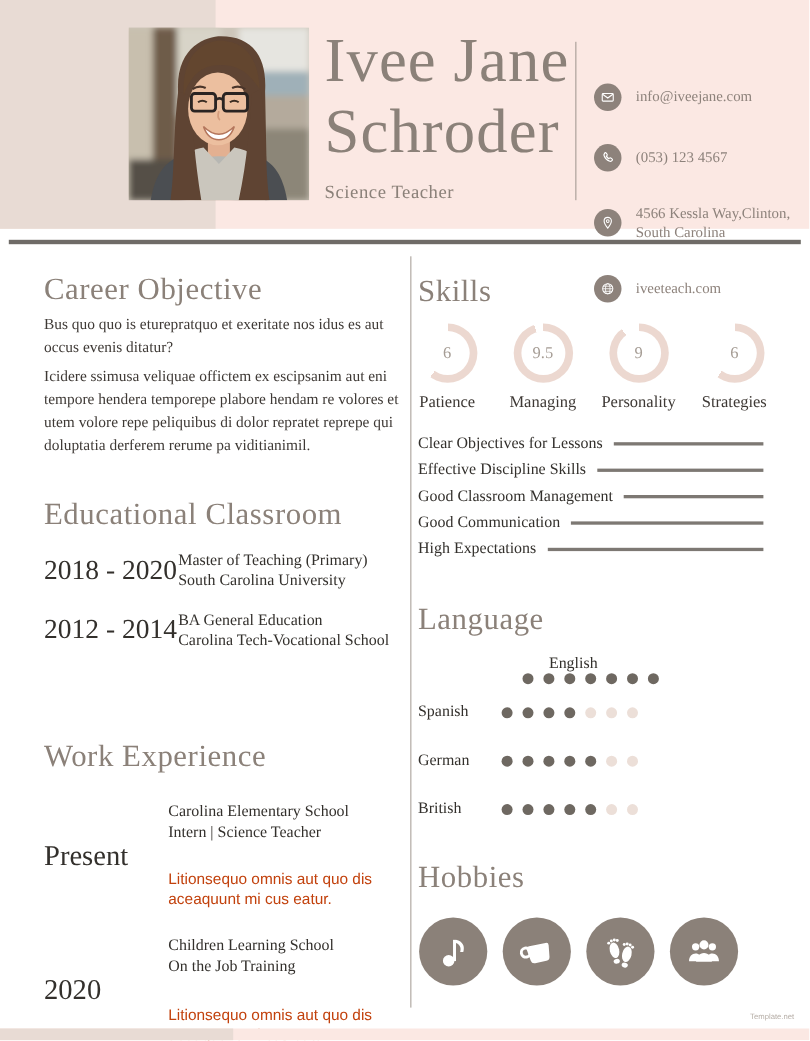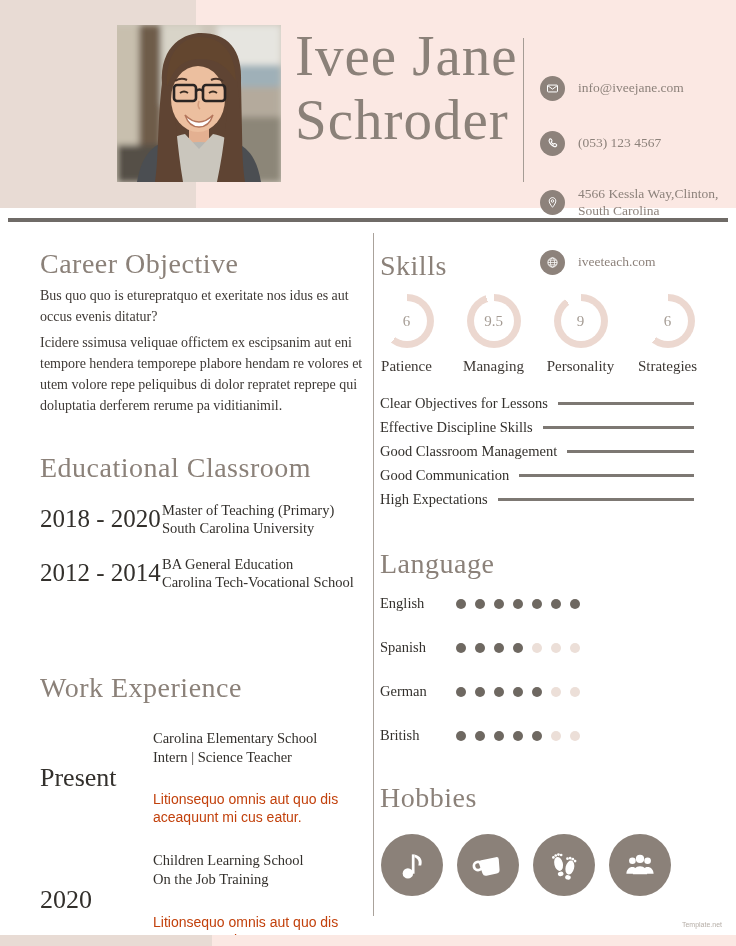--- a/index.html
+++ b/index.html
@@ -51,21 +51,21 @@
               display:flex;align-items:center;justify-content:center;
               font-size:15px;color:#a59c94;}
   .ring-label{margin-top:10px;font-size:15px;color:#3e3935;}
   .bars{margin-top:20px;}
   .bar-row{display:flex;align-items:center;margin-top:8px;height:16px;}
   .bar-label{font-size:14.5px;color:#33302c;white-space:nowrap;}
   .bar-line{flex:1;height:3px;background:#7d7873;margin-left:10px;}
 
   .sec-lang{position:absolute;left:380px;top:548px;width:314px;}
   .lang-row{display:flex;align-items:center;margin-top:27px;height:17px;}
-  .lang-row:first-of-type{margin-top:15px;}
+  .lang-row:first-of-type{margin-top:15px;flex-direction:column;}
   .lang-label{width:76px;flex:none;font-size:14.5px;color:#33302c;}
   .dots{display:flex;gap:9px;}
   .dot{width:10px;height:10px;border-radius:50%;background:#ecdfd8;}
   .dot.filled{background:#6e6861;}
 
   .sec-hobbies{position:absolute;left:380px;top:782px;width:314px;}
   .hobbies-row{display:flex;gap:14px;margin-top:20px;margin-left:1px;}
   .hobby{width:62px;height:62px;border-radius:50%;background:#8b8179;
          display:flex;align-items:center;justify-content:center;}
   .hobby svg{width:38px;height:38px;}
@@ -171,20 +171,21 @@
         <path d="M58 56 q6 -4 12 -1 M94 55 q6 -3 12 1" stroke="#4a352a" stroke-width="2" fill="none"></path>
         <path d="M63 68 q4 -3 8 0 M92 68 q4 -3 8 0" stroke="#3a2c22" stroke-width="1.8" fill="none"></path>
         <path d="M82 76 q-2 6 1 8" stroke="#d49d7d" stroke-width="1.6" fill="none"></path>
         <path d="M68 90 Q82 104 96 90 Q92 102 82 102 Q72 102 68 90 Z" fill="#fff" stroke="#b4765c" stroke-width="1.4"></path>
       </svg>
     </div>
 
     <div class="name-block">
       <div class="name">Ivee Jane</div>
       <div class="name">Schroder</div>
+      <div class="job-title">Science Teacher</div>
     </div>
 
     <div class="header-divider"></div>
     <div class="contacts">
         <div class="contact-row">
           <span class="contact-icon">
             <svg>
               <use href="#sym-email"></use>
             </svg>
           </span>

